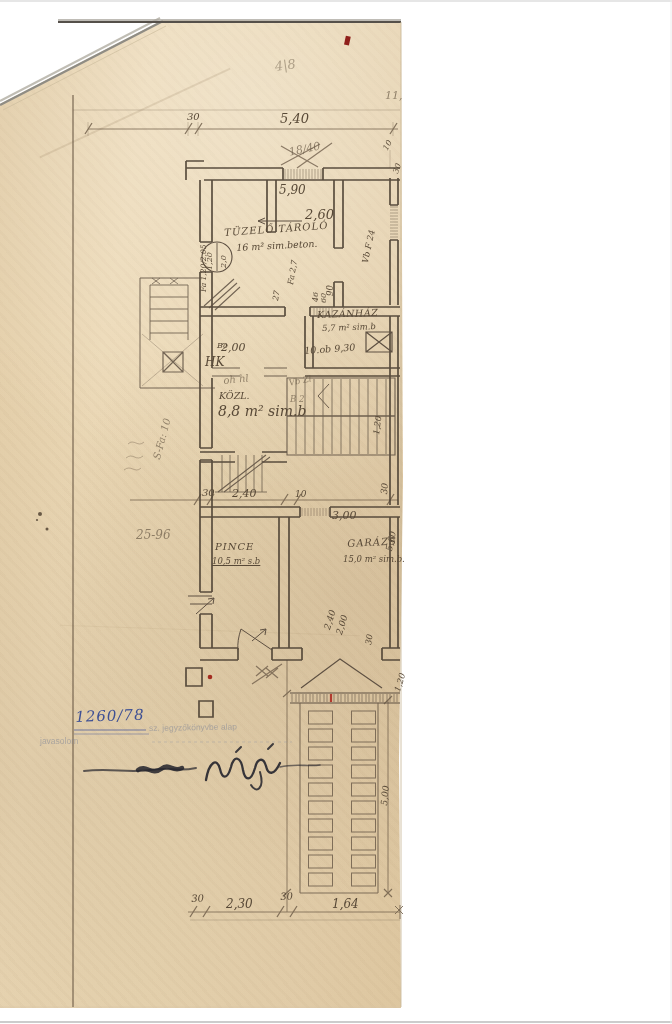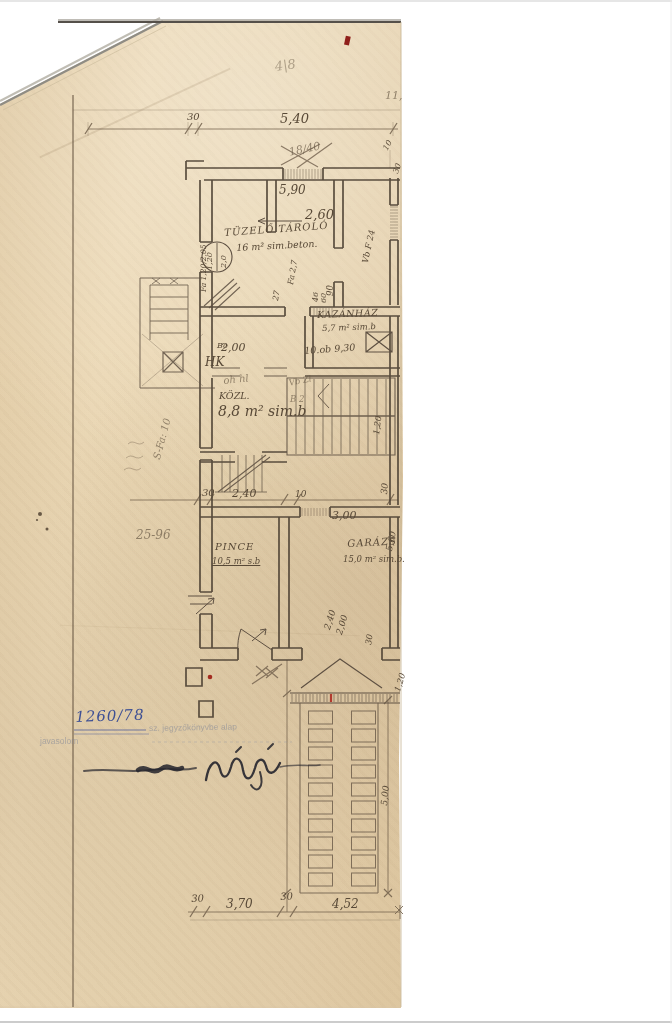--- a/index.html
+++ b/index.html
@@ -230,20 +230,20 @@
   <div class="lb" style="left:212px;top:557px;font-size:8.5px;text-decoration:underline;">10,5 m² s.b</div>
   <div class="lb ls1" style="left:347px;top:539px;font-size:10px;transform:rotate(-3deg);">GARÁZS</div>
   <div class="lb" style="left:343px;top:555px;font-size:8.5px;">15,0 m² sim.b.</div>
   <div class="lb" style="left:385px;top:550px;font-size:9px;transform:rotate(-78deg);">5,60</div>
   <div class="lb" style="left:323px;top:628px;font-size:9px;transform:rotate(-72deg);">2,40</div>
   <div class="lb" style="left:335px;top:633px;font-size:9px;transform:rotate(-72deg);">2,00</div>
   <div class="lb" style="left:364px;top:644px;font-size:8.5px;transform:rotate(-80deg);">30</div>
   <div class="lb" style="left:393px;top:690px;font-size:8.5px;transform:rotate(-72deg);">1,20</div>
   <div class="lb" style="left:380px;top:805px;font-size:9px;transform:rotate(-84deg);">5,00</div>
   <div class="lb" style="left:191px;top:894px;font-size:10px;transform:rotate(-3deg);">30</div>
-  <div class="lb" style="left:226px;top:898px;font-size:12px;">3,70</div>
+  <div class="lb" style="left:226px;top:898px;font-size:12px;">2,30</div>
   <div class="lb" style="left:280px;top:892px;font-size:10px;transform:rotate(-3deg);">30</div>
-  <div class="lb" style="left:332px;top:898px;font-size:12px;">4,52</div>
+  <div class="lb" style="left:332px;top:898px;font-size:12px;">1,64</div>
   <div class="lb blue" style="left:75px;top:710px;font-size:15px;transform:rotate(-2deg);">1260/78</div>
   <div class="lb stampTxt" style="left:149px;top:724px;font-size:8.5px;transform:rotate(-1deg);">sz. jegyzőkönyvbe alap</div>
   <div class="lb stampTxt" style="left:40px;top:737px;font-size:8.5px;">javasolom</div>
 
 </div>
 
 </body></html>

